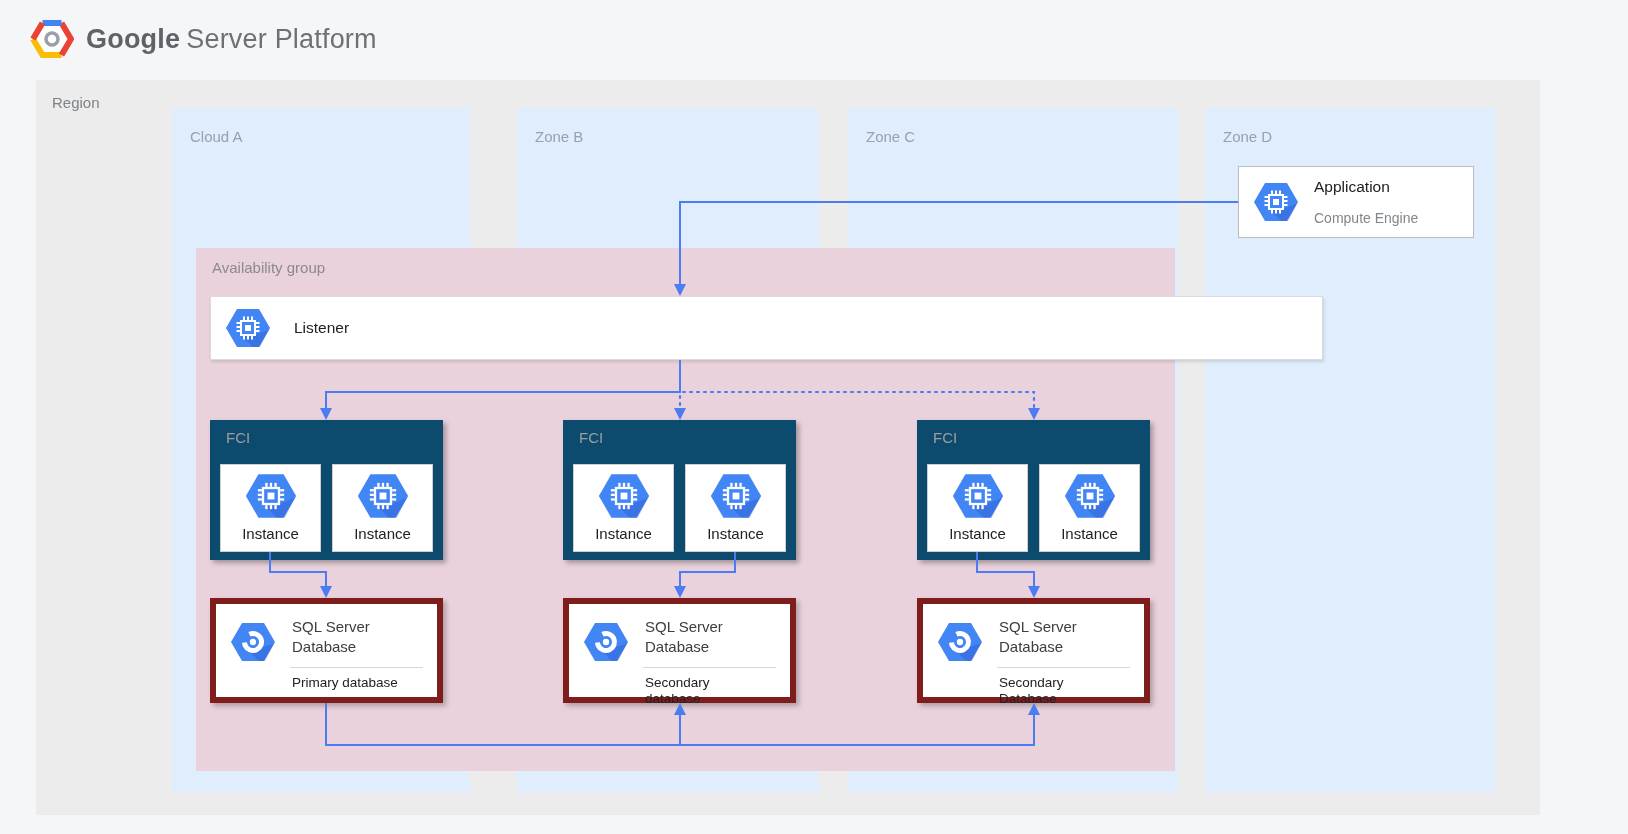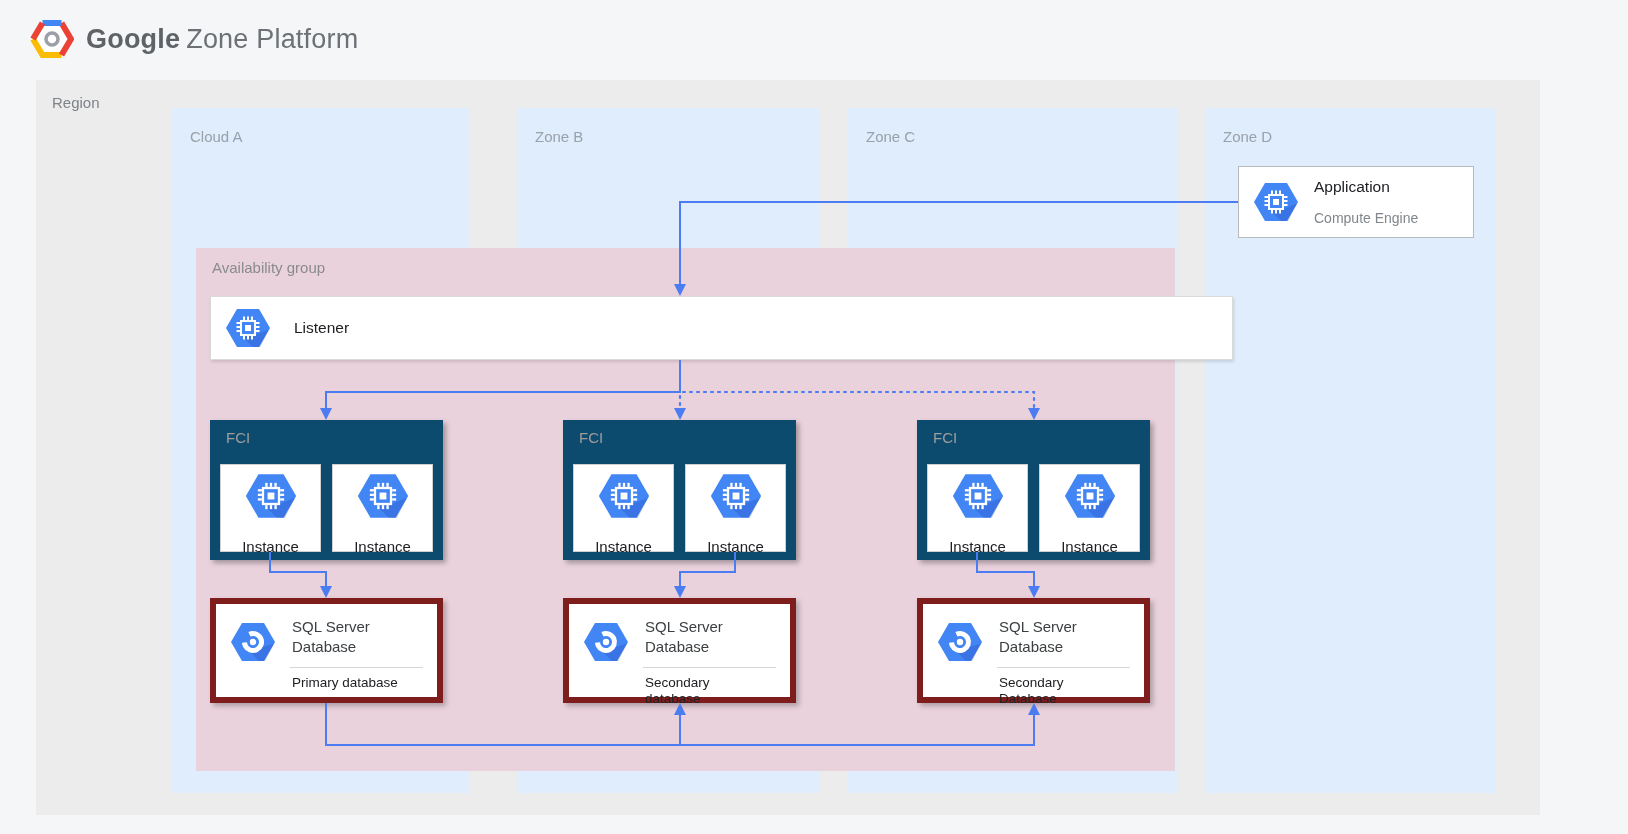--- a/index.html
+++ b/index.html
@@ -25,21 +25,21 @@
   .zone-b { left:481px; width:302px; }
   .zone-c { left:812px; width:330px; }
   .zone-d { left:1169px; width:290px; }
 
   
   .ag { position:absolute; left:196px; top:248px; width:979px; height:523px; background:#E9D2DC; }
   .ag-label { position:absolute; left:16px; top:11px; font-size:15px; color:#8B8B8B; }
 
   
   .listener {
-    position:absolute; left:210px; top:296px; width:1023px; height:64px;
+    position:absolute; left:210px; top:296px; width:1113px; height:64px;
     background:#fff; border:1px solid #DADADA; box-shadow:1px 2px 3px rgba(0,0,0,.12);
     display:flex; align-items:center;
   }
   .listener .hex-icon { margin-left:13px; }
   .listener-label { margin-left:22px; font-size:15.5px; color:#202124; }
 
   .app-card {
     position:absolute; left:1238px; top:166px; width:236px; height:72px;
     background:#fff; border:1px solid #B9BCBE;
     display:flex; align-items:center;
@@ -58,21 +58,21 @@
   }
   .fci-a { left:210px; } .fci-b { left:563px; } .fci-c { left:917px; }
   .fci-label { position:absolute; left:16px; top:9px; font-size:15px; color:#9E9E9E; }
   .inst-card {
     position:absolute; top:44px; width:101px; height:88px;
     background:#fff; border:1px solid #CFCFCF;
     display:flex; flex-direction:column; align-items:center;
   }
   .inst-1 { left:10px; } .inst-2 { left:122px; }
   .inst-card .hex-icon { width:56px; height:48px; margin-top:7px; }
-  .inst-label { font-size:15px; color:#202124; margin-top:18px; }
+  .inst-label { font-size:15px; color:#202124; margin-top:5px; }
 
   
   .db {
     position:absolute; top:598px; width:233px; height:105px;
     background:#fff; border:6px solid #7f1d1d; box-shadow:3px 3px 5px rgba(0,0,0,.25);padding-left:34px;
   }
   .db-a { left:210px; } .db-b { left:563px; } .db-c { left:917px; }
   .db .hex-icon { position:absolute; left:13px; top:17px; }
   .db-title { position:absolute; left:76px; top:13px; width:140px; font-size:15px; line-height:20px; color:#3C4043; }
   .db-divider { position:absolute; left:74px; right:14px; top:63px; height:1px; background:#D6D6D6; }
@@ -128,21 +128,21 @@
   </defs>
 </svg>
 
 <div class="canvas">
 
   <div class="header">
     <svg class="gcp-logo">
         <use href="#sym-gcp-logo"></use>
       </svg>
     <div class="brand">
-      <span class="b1">Google</span><span class="b2">Zone Platform</span>
+      <span class="b1">Google</span><span class="b2">Server Platform</span>
     </div>
   </div>
 
   <div class="region">
     <div class="region-label">Region</div>
 
     <div class="zone zone-a">
       <div class="zone-label">Cloud A</div>
     </div>
     <div class="zone zone-b">

